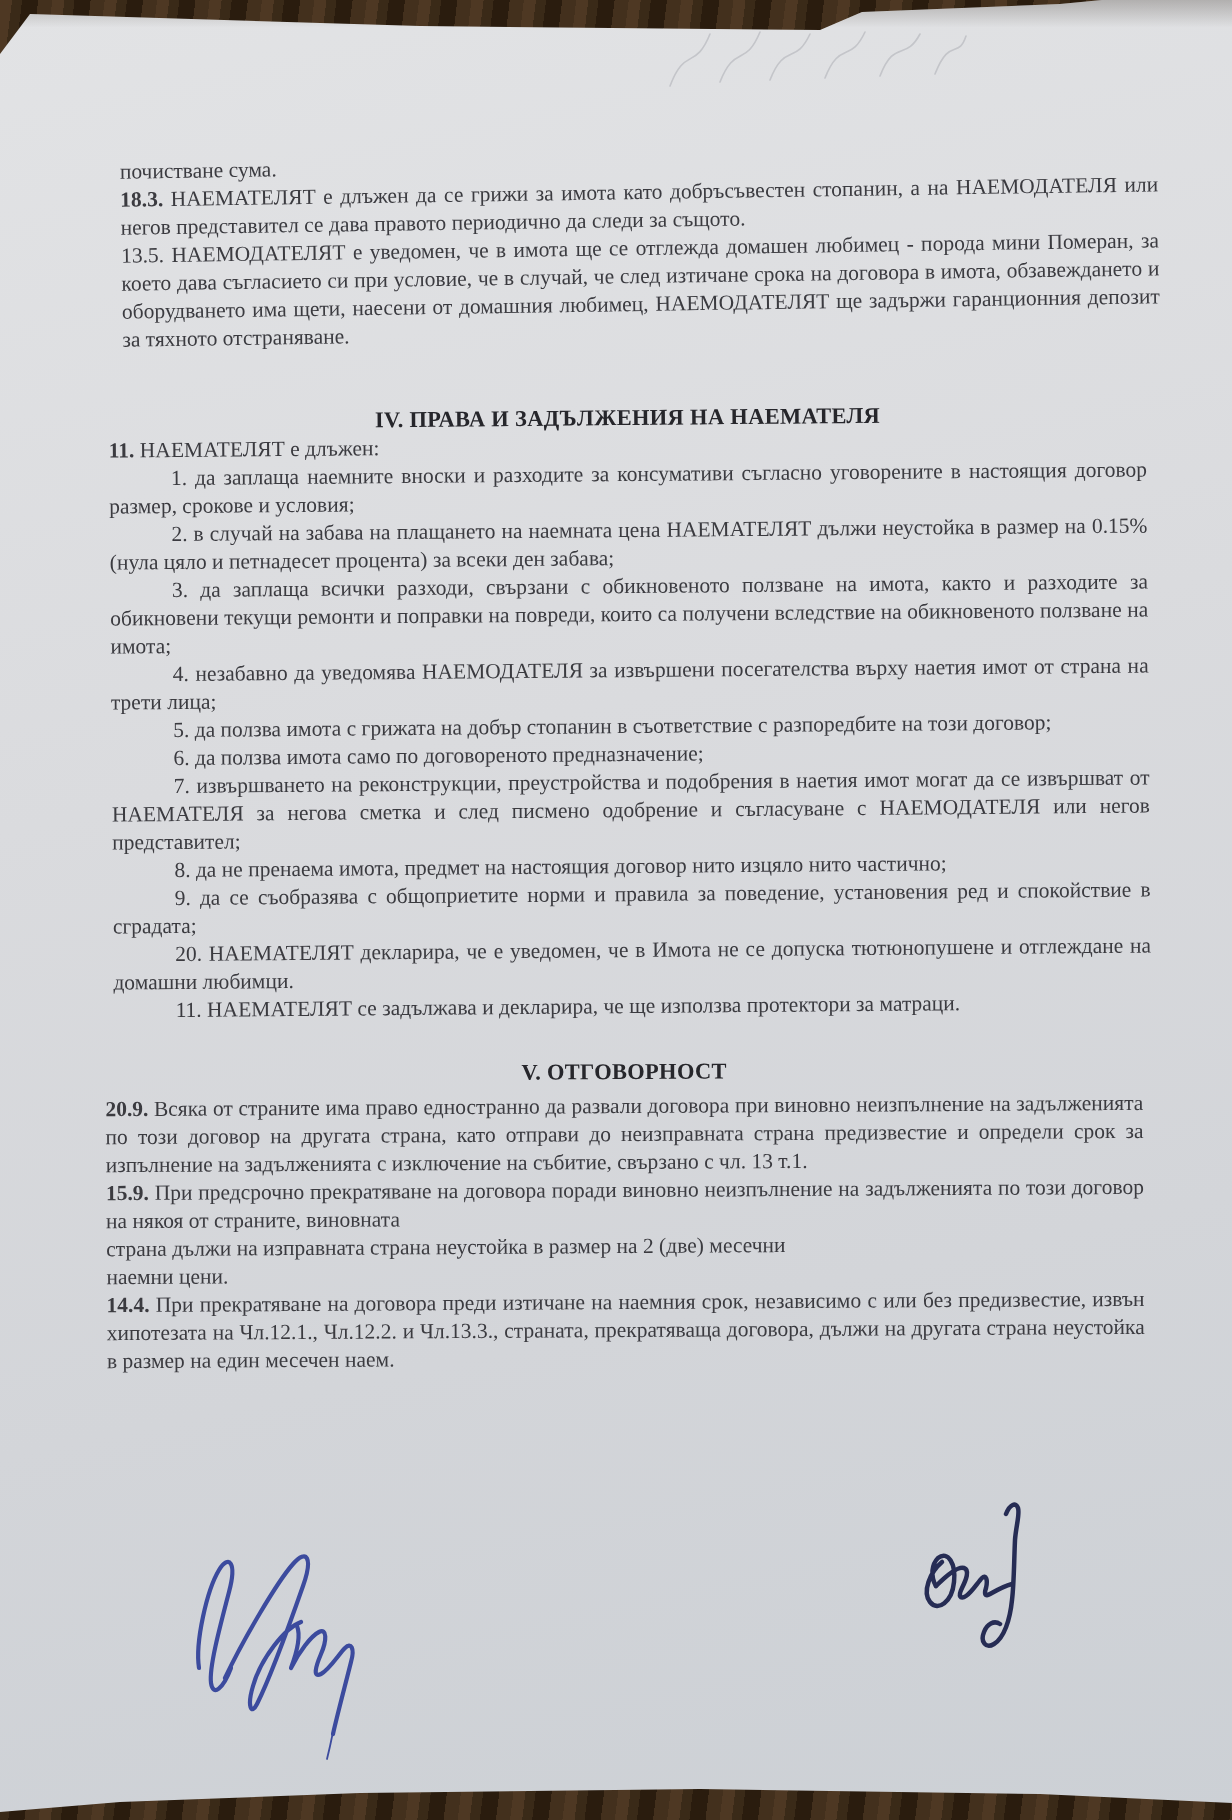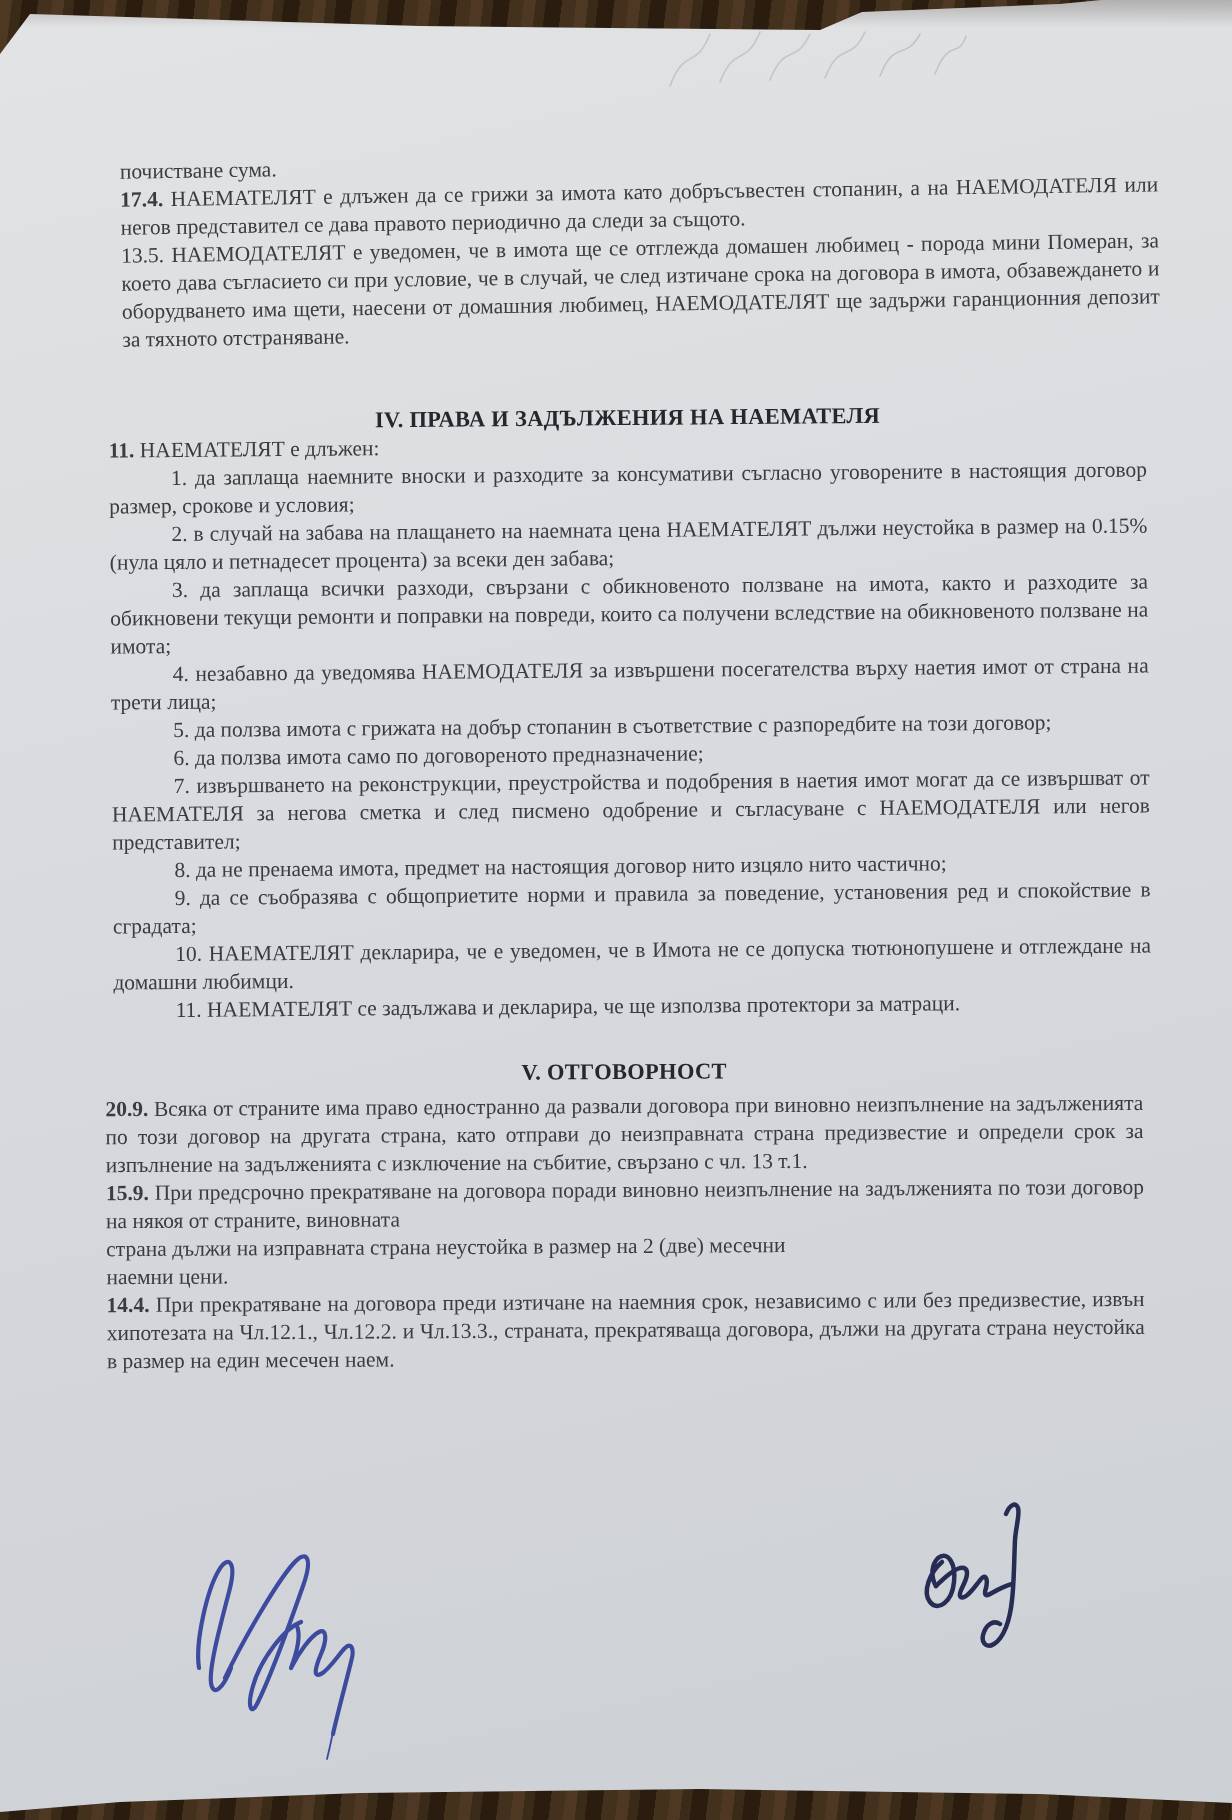--- a/index.html
+++ b/index.html
@@ -58,37 +58,37 @@
       <path d="M130,64 C145,26 155,50 170,18"></path>
       <path d="M185,62 C200,24 210,48 225,16"></path>
       <path d="M240,60 C255,22 265,46 280,18"></path>
       <path d="M295,58 C310,20 318,44 326,20"></path>
     </svg>
 
     <div class="content">
 
       <div class="block-a">
         <p><span>почистване сума.</span></p>
-        <p><span class="num">17.4.</span><span> НАЕМАТЕЛЯТ е длъжен да се грижи за имота като добръсъвестен стопанин, а на НАЕМОДАТЕЛЯ или негов представител се дава правото периодично да следи за същото.</span></p>
+        <p><span class="num">18.3.</span><span> НАЕМАТЕЛЯТ е длъжен да се грижи за имота като добръсъвестен стопанин, а на НАЕМОДАТЕЛЯ или негов представител се дава правото периодично да следи за същото.</span></p>
         <p><span class="num-plain">13.5.</span><span> НАЕМОДАТЕЛЯТ е уведомен, че в имота ще се отглежда домашен любимец - порода мини Померан, за което дава съгласието си при условие, че в случай, че след изтичане срока на договора в имота, обзавеждането и оборудването има щети, наесени от домашния любимец, НАЕМОДАТЕЛЯТ ще задържи гаранционния депозит за тяхното отстраняване.</span></p>
       </div>
 
       <div class="block-b">
         <h2 class="h-iv">IV. ПРАВА И ЗАДЪЛЖЕНИЯ НА НАЕМАТЕЛЯ</h2>
         <p><span class="num">11.</span><span> НАЕМАТЕЛЯТ е длъжен:</span></p>
         <p class="item"><span>1.</span><span> да заплаща наемните вноски и разходите за консумативи съгласно уговорените в настоящия договор размер, срокове и условия;</span></p>
         <p class="item"><span>2.</span><span> в случай на забава на плащането на наемната цена НАЕМАТЕЛЯТ дължи неустойка в размер на 0.15% (нула цяло и петнадесет процента) за всеки ден забава;</span></p>
         <p class="item"><span>3.</span><span> да заплаща всички разходи, свързани с обикновеното ползване на имота, както и разходите за обикновени текущи ремонти и поправки на повреди, които са получени вследствие на обикновеното ползване на имота;</span></p>
         <p class="item"><span>4.</span><span> незабавно да уведомява НАЕМОДАТЕЛЯ за извършени посегателства върху наетия имот от страна на трети лица;</span></p>
         <p class="item"><span>5.</span><span> да ползва имота с грижата на добър стопанин в съответствие с разпоредбите на този договор;</span></p>
         <p class="item"><span>6.</span><span> да ползва имота само по договореното предназначение;</span></p>
         <p class="item"><span>7.</span><span> извършването на реконструкции, преустройства и подобрения в наетия имот могат да се извършват от НАЕМАТЕЛЯ за негова сметка и след писмено одобрение и съгласуване с НАЕМОДАТЕЛЯ или негов представител;</span></p>
         <p class="item"><span>8.</span><span> да не пренаема имота, предмет на настоящия договор нито изцяло нито частично;</span></p>
         <p class="item"><span>9.</span><span> да се съобразява с общоприетите норми и правила за поведение, установения ред и спокойствие в сградата;</span></p>
-        <p class="item"><span>10.</span><span> НАЕМАТЕЛЯТ декларира, че е уведомен, че в Имота не се допуска тютюнопушене и отглеждане на домашни любимци.</span></p>
+        <p class="item"><span>20.</span><span> НАЕМАТЕЛЯТ декларира, че е уведомен, че в Имота не се допуска тютюнопушене и отглеждане на домашни любимци.</span></p>
         <p class="item"><span>11.</span><span> НАЕМАТЕЛЯТ се задължава и декларира, че ще използва протектори за матраци.</span></p>
       </div>
 
       <div class="block-c">
         <h2 class="h-v">V. ОТГОВОРНОСТ</h2>
         <p><span class="num">20.9.</span><span> Всяка от страните има право едностранно да развали договора при виновно неизпълнение на задълженията по този договор на другата страна, като отправи до неизправната страна предизвестие и определи срок за изпълнение на задълженията с изключение на събитие, свързано с чл. 13 т.1.</span></p>
         <p><span class="num">15.9.</span><span class="pre"> При предсрочно прекратяване на договора поради виновно неизпълнение на задълженията по този договор на някоя от страните, виновната
 страна дължи на изправната страна неустойка в размер на 2 (две) месечни
 наемни цени.</span></p>
         <p><span class="num">14.4.</span><span> При прекратяване на договора преди изтичане на наемния срок, независимо с или без предизвестие, извън хипотезата на Чл.12.1., Чл.12.2. и Чл.13.3., страната, прекратяваща договора, дължи на другата страна неустойка в размер на един месечен наем.</span></p>

